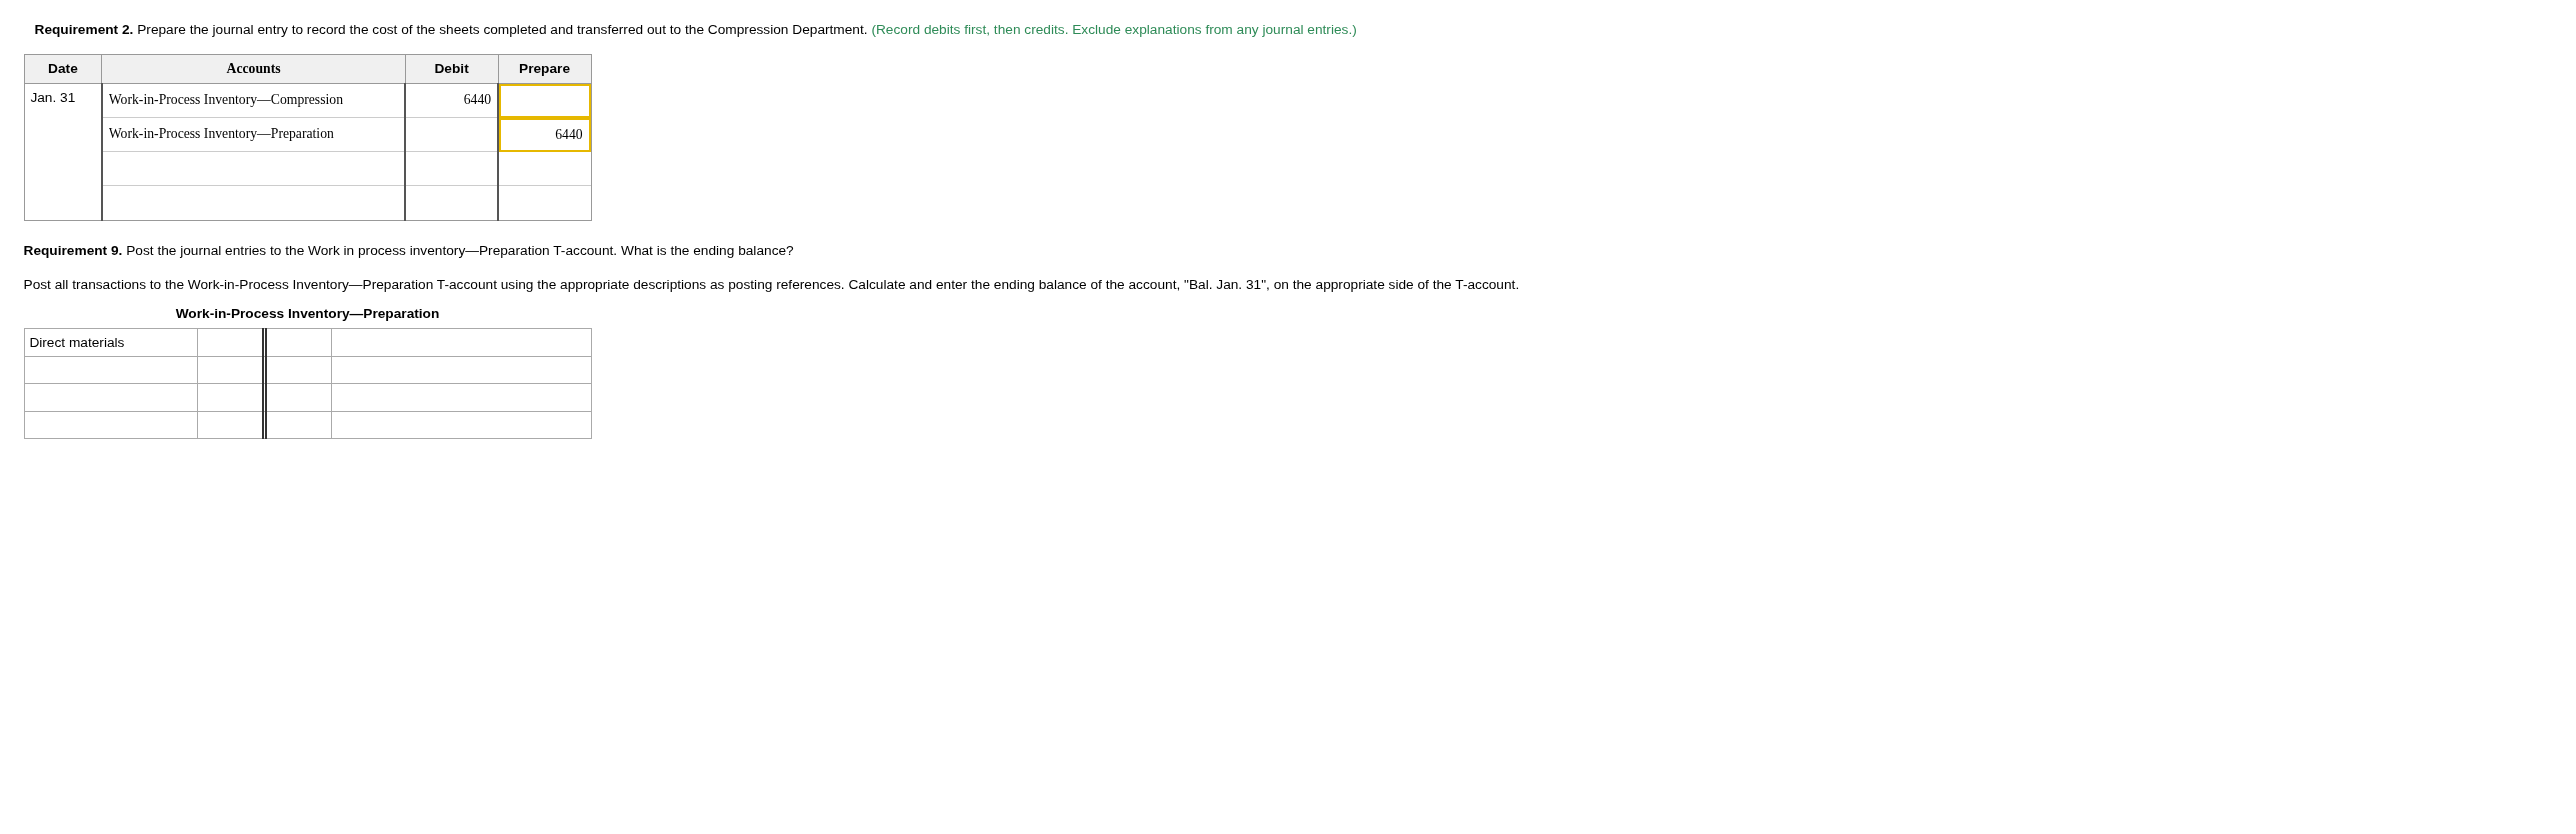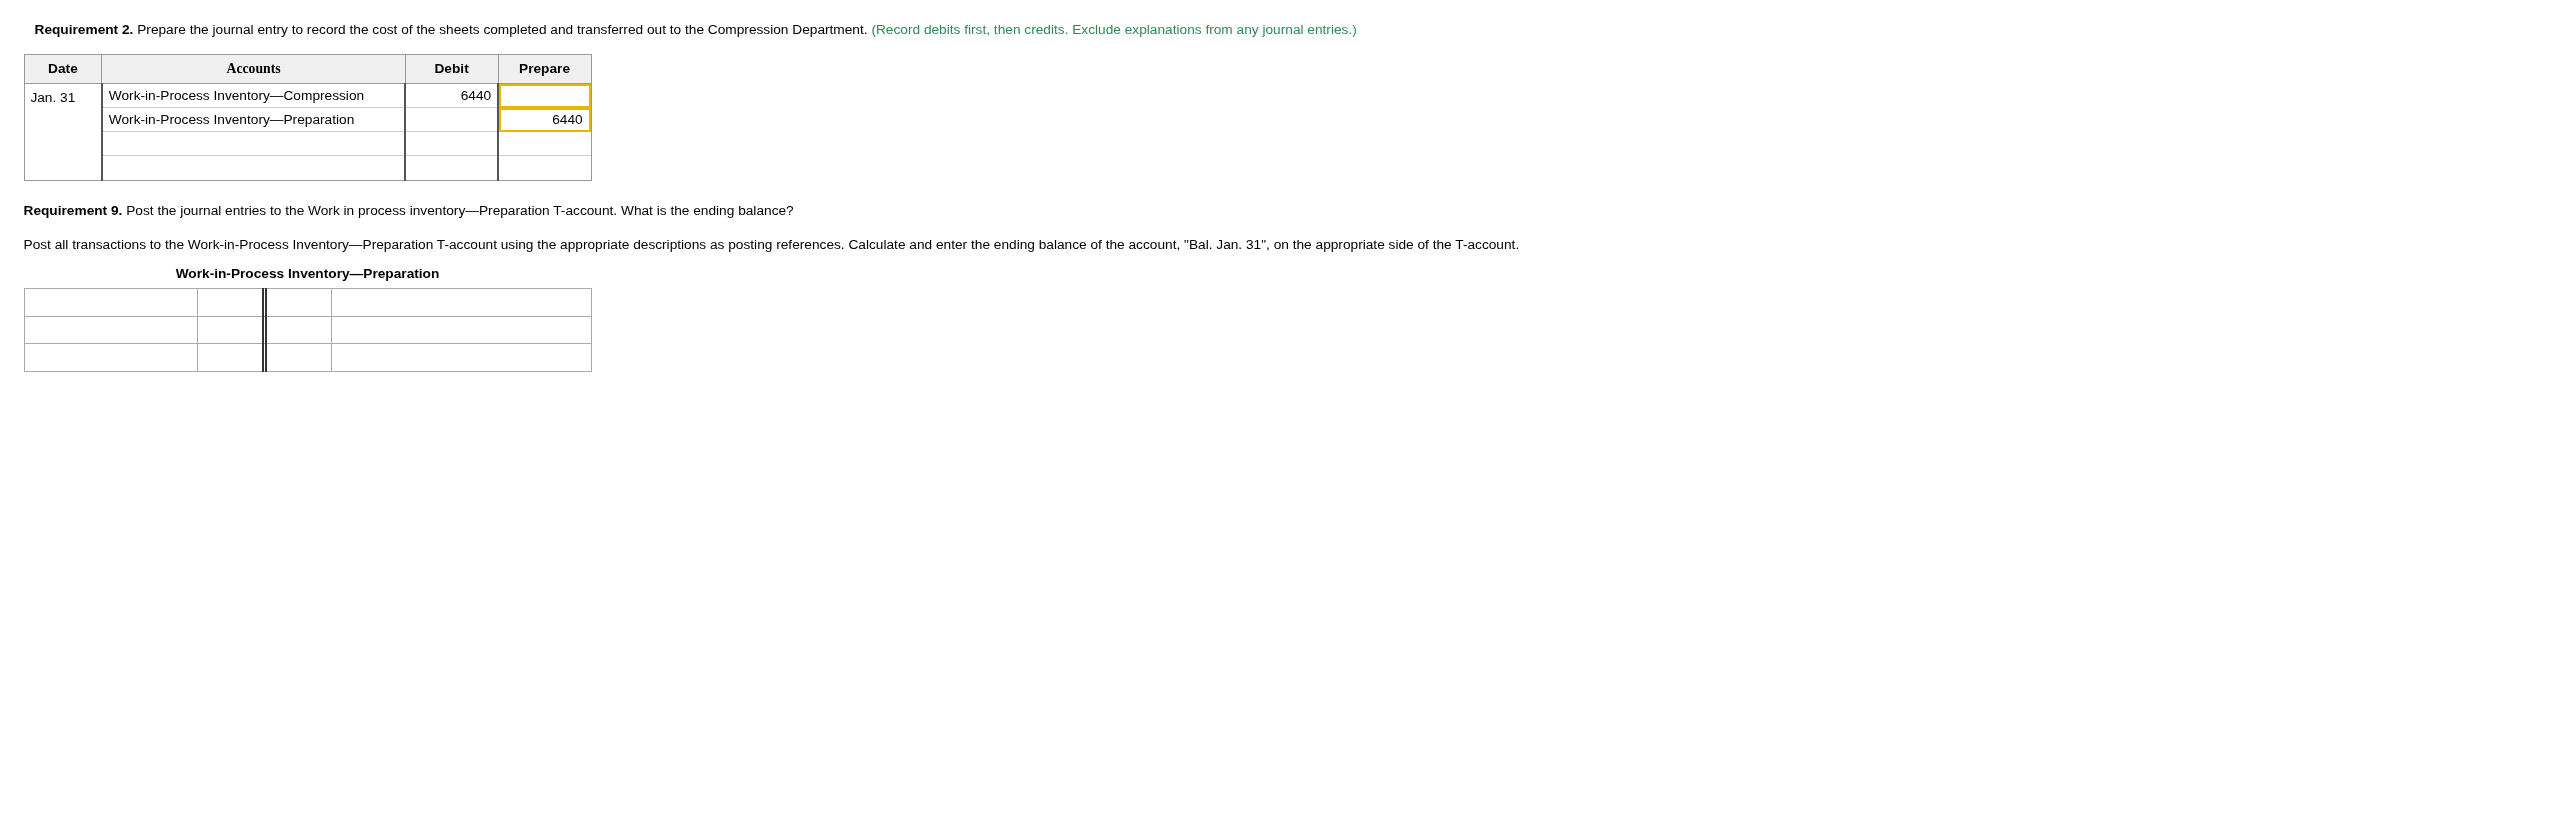--- a/index.html
+++ b/index.html
@@ -46,23 +46,23 @@
       text-align: left;
       padding: 3.9px 5.9px;
       vertical-align: top;
     }
     .journal-table td input[type="text"] {
       width: 100%;
       border: none;
       outline: none;
       padding: 3.9px 5.9px;
       font-size: 13.7px;
-      font-family: Liberation Sans, sans-serif;
+      font-family: Liberation Serif, serif;
       background: transparent;
-      height: 24px;
+      height: 34px;
     }
     .journal-table td.account-td {
       padding: 0;
     }
     .cell-input {
       width: 100%;
       border: none;
       outline: none;
       padding: 3.9px 5.9px;
       font-size: 13.7px;
@@ -202,20 +202,35 @@
     <colgroup>
       <col style="width:157px">
       <col style="width:59px">
       <col style="width:2.9px">
       <col style="width:59px">
       <col style="width:235px">
     </colgroup>
     <tbody>
 
 
+      <tr>
+        <td>
+          <input type="text" value="Direct materials" style="">
+        </td>
+        <td>
+          <input type="text" style="">
+        </td>
+        <td class="t-divider"></td>
+        <td>
+          <input type="text" style="">
+        </td>
+        <td>
+          <input type="text" style="">
+        </td>
+      </tr>
 
       <tr>
         <td>
           <input type="text" style="">
         </td>
         <td>
           <input type="text" style="">
         </td>
         <td class="t-divider"></td>
         <td>

